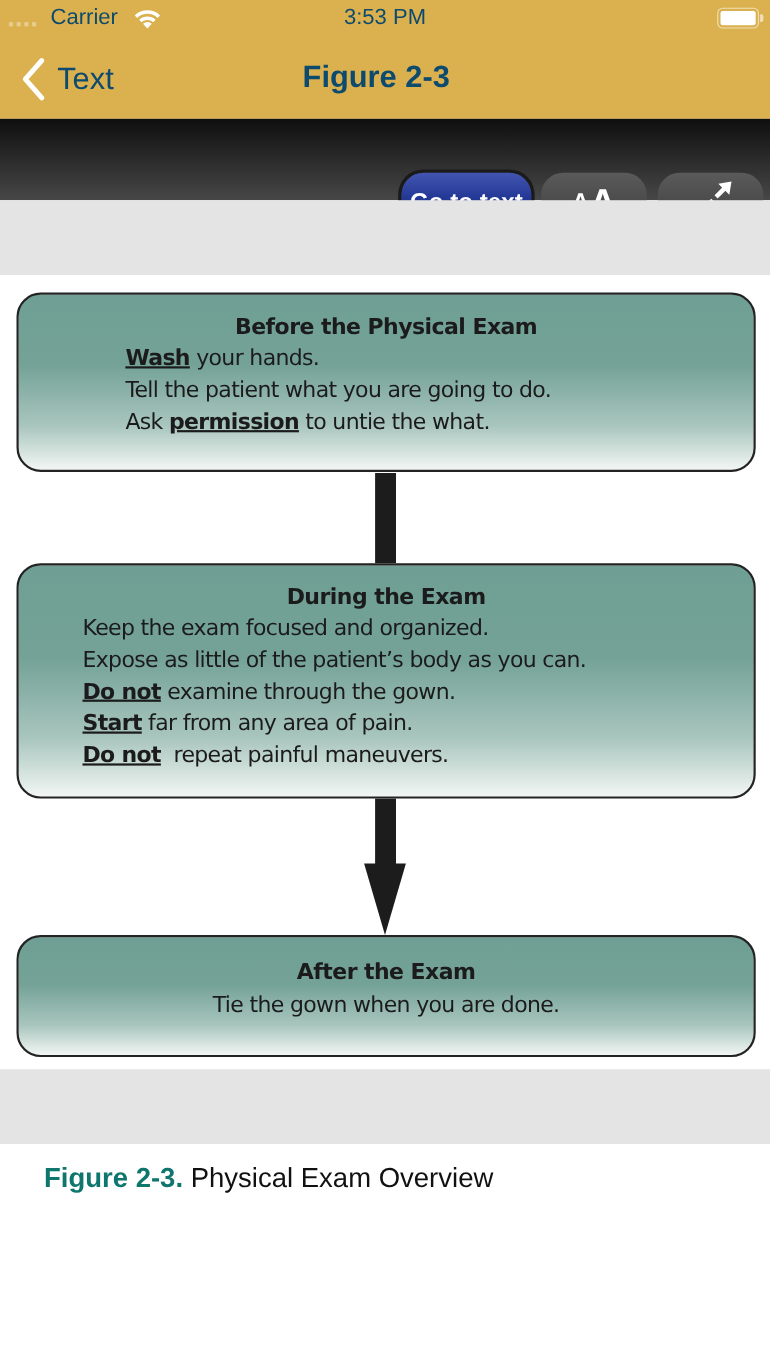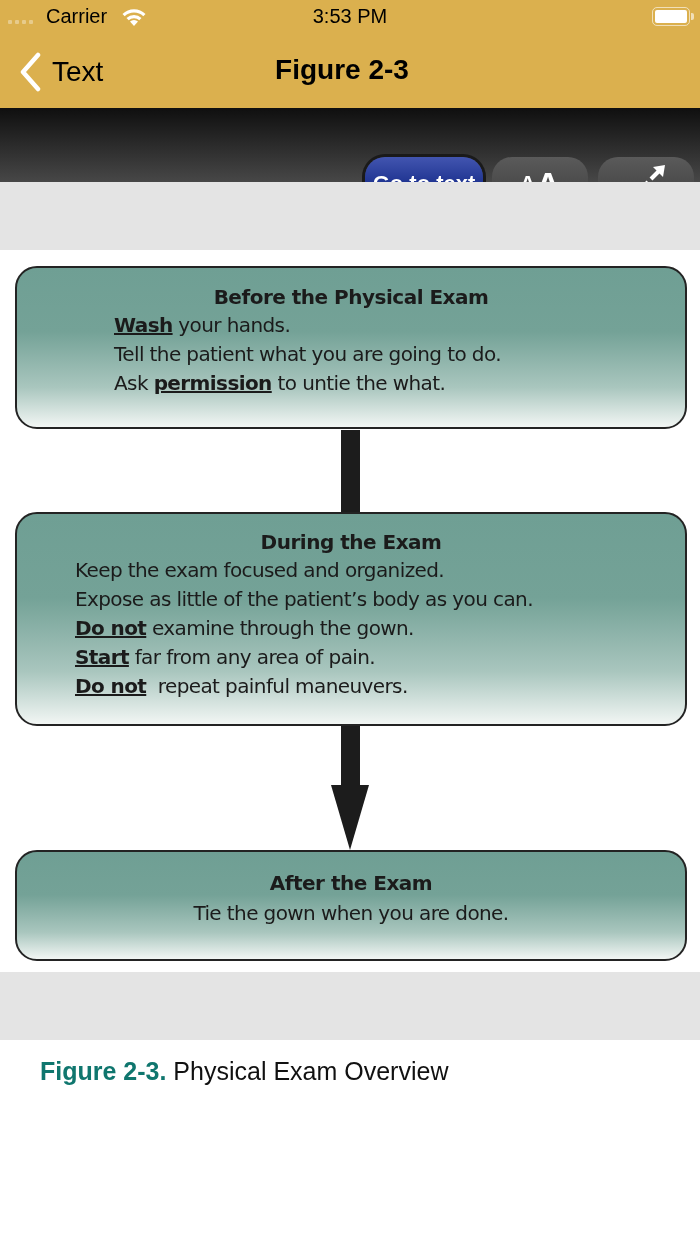--- a/index.html
+++ b/index.html
@@ -1,20 +1,20 @@
 <!DOCTYPE html>
 <html><head>
 <meta charset="utf-8">
 <style>
   * { box-sizing: border-box; margin: 0; padding: 0; }
   html, body { width: 700px; height: 1244px; background: #ffffff; overflow: hidden; }
   body { font-family: "Liberation Sans", "DejaVu Sans", sans-serif; position: relative; }
 
   
-  .header { position: absolute; left: 0; top: 0; width: 700px; height: 108px; background: #dbb04e; color: #000000; }
+  .header { position: absolute; left: 0; top: 0; width: 700px; height: 108px; background: #dbb04e; color: #0c4a6e; }
   .status-bar { position: absolute; left: 0; top: 0; width: 700px; height: 34px; }
   .signal { position: absolute; left: 8px; top: 20px; display: flex; gap: 3px; }
   .signal span { width: 4px; height: 4px; border-radius: 1px; background: rgba(255,255,255,0.35); display: block; }
   .carrier { position: absolute; left: 46px; top: 5px; font-size: 20px; }
   .wifi { position: absolute; left: 120px; top: 6px; width: 28px; height: 22px; }
   .clock { position: absolute; left: 0; width: 700px; top: 5px; text-align: center; font-size: 20px; }
   .battery { position: absolute; right: 10px; top: 7px; width: 38px; height: 19px; border: 1.5px solid rgba(255,255,255,0.6); border-radius: 5px; padding: 2px; }
   .battery .fill { width: 100%; height: 100%; background: #fff; border-radius: 2px; }
   .battery .tip { position: absolute; right: -5px; top: 5px; width: 3px; height: 7px; background: rgba(255,255,255,0.6); border-radius: 0 2px 2px 0; }
 

